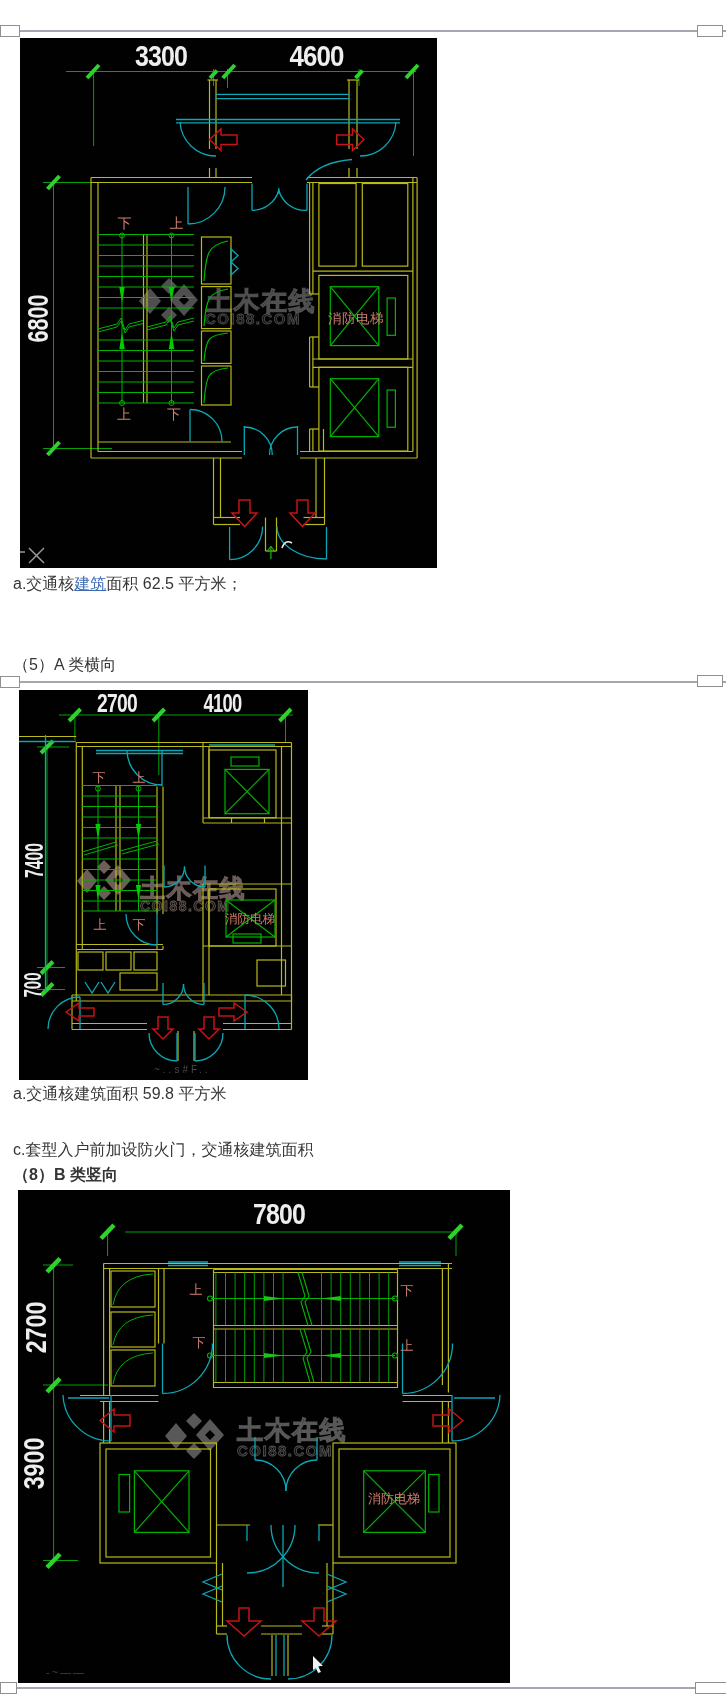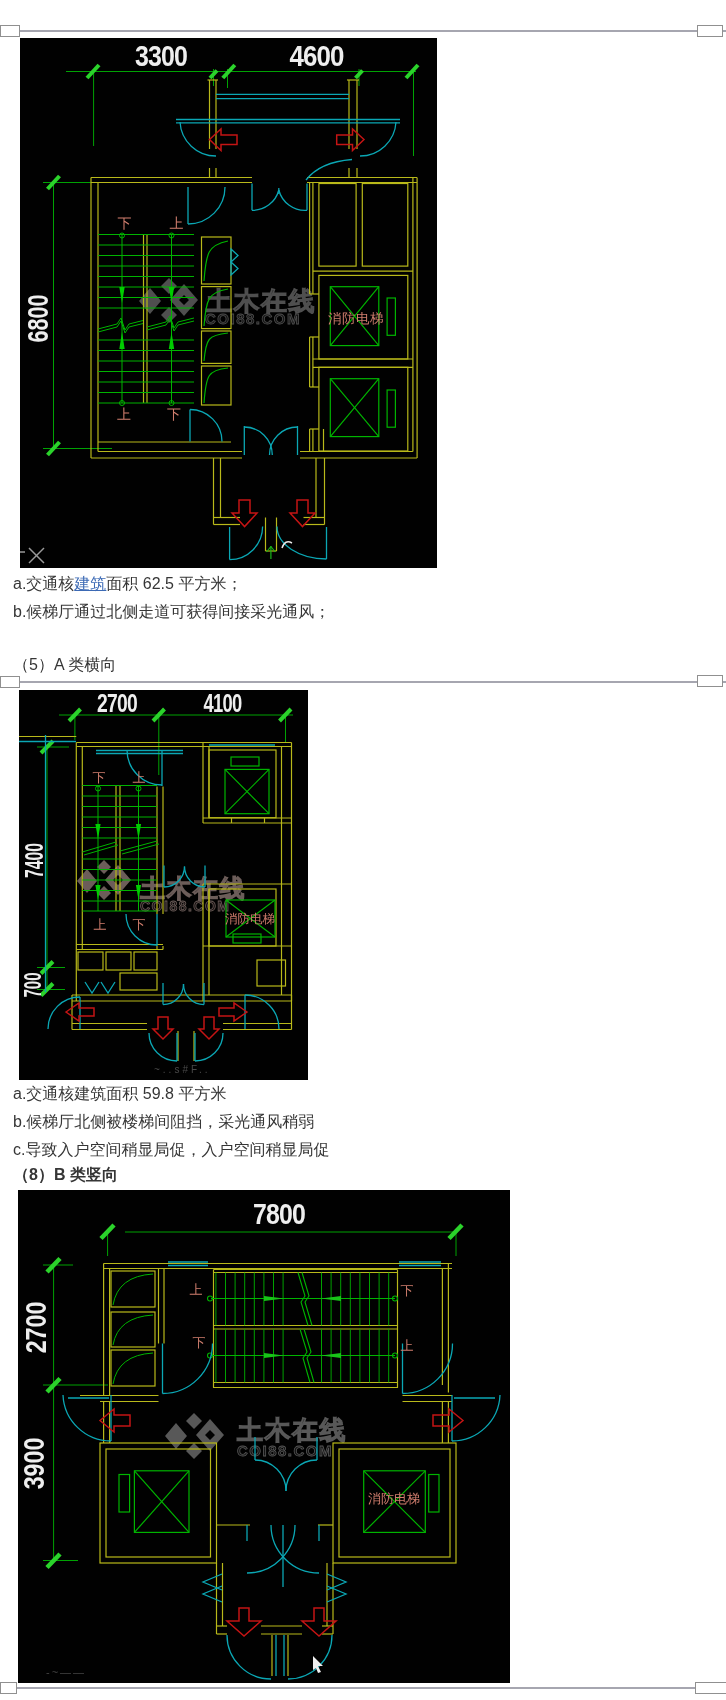--- a/index.html
+++ b/index.html
@@ -237,21 +237,20 @@
 <path d="M262,510 Q265,501 272,505" stroke="#e8e8e8" stroke-width="1.5" fill="none"></path>
 
 <g stroke="#9a9a9a" stroke-width="1.5">
   <line x1="9" y1="510" x2="24" y2="525"></line>
   <line x1="24" y1="510" x2="9" y2="525"></line>
   <line x1="0" y1="514" x2="5" y2="514"></line>
 </g>
 </svg>
 
   <div class="t" style="left:13px;top:574px;">a.交通核<span class="lnk">建筑</span>面积 62.5 平方米；</div>
-  <div class="t" style="left:13px;top:602px;">b.候梯厅通过北侧走道可获得间接采光通风；</div>
   <div class="t" style="left:13px;top:655px;">（5）A 类横向</div>
 
   <div class="divline" style="top:681px;"></div>
   <div class="hdl" style="left:0px;top:676px;width:18px;"></div>
   <div class="hdl" style="left:697px;top:675px;width:24px;"></div>
 
   <svg id="im2" style="left:19px;top:690px;" width="289" height="390" viewBox="0 0 289 390">
 <rect x="0" y="0" width="289" height="390" fill="#010101"></rect>
 <g stroke="#00a303" stroke-width="1" fill="none">
   <line x1="40" y1="25" x2="274" y2="25"></line>
@@ -435,22 +434,21 @@
   <text x="80" y="92">下</text>
   <text x="120" y="92">上</text>
   <text x="81" y="239">上</text>
   <text x="120" y="239">下</text>
   <text x="231" y="233" font-size="12.5">消防电梯</text>
 </g>
 <text x="135" y="383" fill="#4a4a4a" font-size="10" font-family="Liberation Sans,sans-serif" letter-spacing="3">~..s#F..</text>
 </svg>
 
   <div class="t" style="left:13px;top:1084px;">a.交通核建筑面积 59.8 平方米</div>
-  <div class="t" style="left:13px;top:1112px;">b.候梯厅北侧被楼梯间阻挡，采光通风稍弱</div>
-  <div class="t" style="left:13px;top:1140px;">c.导致入户空间稍显局促，入户空间稍显局促</div>
+  <div class="t" style="left:13px;top:1140px;">c.套型入户前加设防火门，交通核建筑面积</div>
   <div class="t" style="left:13px;top:1165px;font-weight:bold;">（8）B 类竖向</div>
 
   <svg id="im3" style="left:18px;top:1190px;" width="492" height="493" viewBox="0 0 492 493">
 <rect x="0" y="0" width="492" height="493" fill="#010101"></rect>
 <g stroke="#00a303" stroke-width="1" fill="none">
   <line x1="107" y1="42" x2="438" y2="42"></line>
   <line x1="89.6" y1="42" x2="89.6" y2="66"></line>
   <line x1="438" y1="42" x2="438" y2="66"></line>
   <line x1="35.6" y1="75" x2="35.6" y2="370.5"></line>
   <line x1="25" y1="75" x2="55" y2="75"></line>

